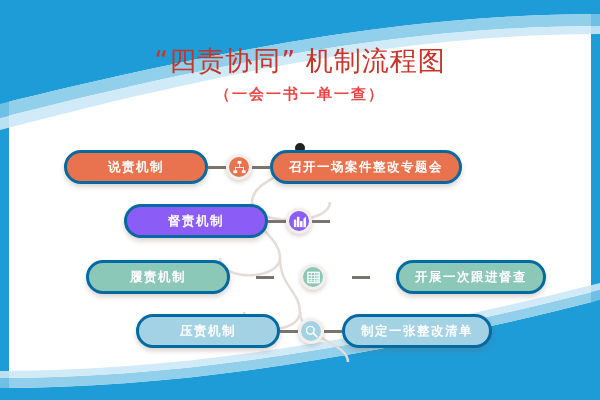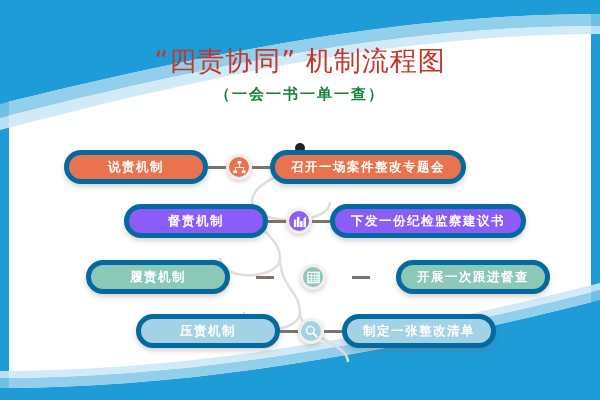--- a/index.html
+++ b/index.html
@@ -32,21 +32,21 @@
     color: #C7352A;
     letter-spacing: 1px;
     line-height: 34px;
     white-space: nowrap;
   }
   .title-sub {
     margin-top: 7px;
     font-family: "DejaVu Serif", serif;
     font-size: 15px;
     font-weight: bold;
-    color: #15803d;
+    color: #ef4444;
     letter-spacing: 2px;
     white-space: nowrap;
   }
 
   
   .flow {
     position: absolute;
     top: 140px; left: 0;
     width: 600px; height: 240px;
     z-index: 5;
@@ -68,21 +68,21 @@
     display: flex;
     align-items: center;
     justify-content: center;
     color: #ffffff;
     font-size: 12.5px;
     font-weight: bold;
     letter-spacing: 1.5px;
     white-space: nowrap;
     padding: 0 16px;
     box-shadow: 0 3px 5px rgba(120,100,90,0.28);
-    border: 5px solid #0369a1;
+    border: 3px solid #0369a1;
   }
   .pill.left  { min-width: 144px; }
   .pill.right { min-width: 150px; }
 
   .stem {
     height: 3px;
     background: #7a736e;
     flex: none;
   }
 
@@ -163,21 +163,20 @@
       <div class="stem" style="width:18px;"></div>
       <div class="node c-gold">
         <svg width="15" height="15" viewBox="0 0 16 16" fill="#fff">
           <rect x="2" y="6" width="2.6" height="8"></rect>
           <rect x="5.3" y="3" width="2.6" height="11"></rect>
           <rect x="8.6" y="7.5" width="2.6" height="6.5"></rect>
           <path d="M12.2,14 L12.2,5 L15,2.6 L15,14 Z"></path>
         </svg>
       </div>
       <div class="stem" style="width:18px;"></div>
-      <div class="pill right c-gold">下发一份纪检监察建议书</div>
     </div>
 
     <div class="row" style="top:118px; left:86px;gap:26px;">
       <div class="pill left c-teal">履责机制</div>
       <div class="stem" style="width:18px;"></div>
       <div class="node c-teal">
         <svg width="15" height="15" viewBox="0 0 16 16">
           <rect x="2" y="2.5" width="12" height="11" fill="none" stroke="#fff" stroke-width="1.4"></rect>
           <g stroke="#fff" stroke-width="0.9">
             <line x1="2" y1="6" x2="14" y2="6"></line>

